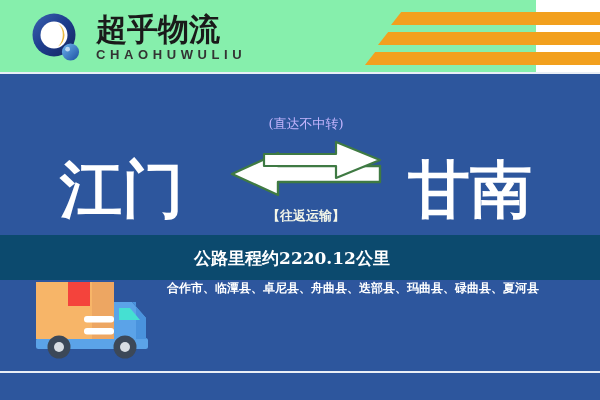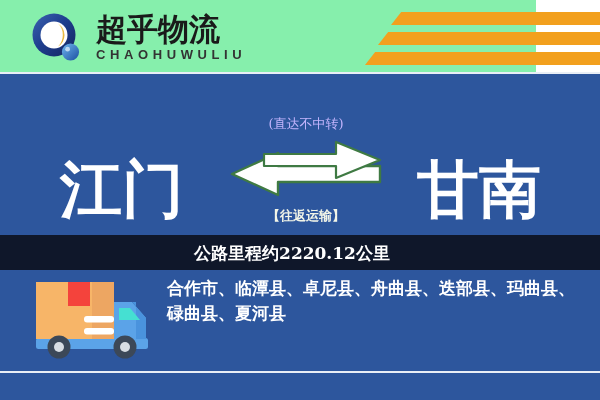--- a/index.html
+++ b/index.html
@@ -91,21 +91,21 @@
     top: 26px;
     font-family: "DejaVu Serif", "Liberation Serif", serif;
     font-weight: bold;
     font-size: 62px;
     line-height: 56px;
     color: #ffffff;
     white-space: nowrap;
     margin-top: 24px;
   }
   #city-origin { left: 60px; }
-  #city-dest { left: 417px; }
+  #city-dest { left: 408px; }
 
   #arrow-block {
     position: absolute;
     left: 228px; top: 0px;
     width: 156px; height: 135px;
   }
   #note-direct {
     position: absolute;
     left: 0; top: 4px;
     width: 156px;
@@ -131,22 +131,22 @@
     font-size: 13px;
     line-height: 16px;
     color: #f2f5e8;
     white-space: nowrap;
   }
 
   
   #info-bar {
     position: absolute;
     left: 0; top: 163px;
-    width: 600px; height: 35px;
-    background: #0f172a;
+    width: 600px; height: 45px;
+    background: #0c4a6e;
     display: flex;
     align-items: center;
     justify-content: center;
   }
   #info-bar .info-text {
     font-family: "DejaVu Serif", "Liberation Serif", serif;
     font-weight: bold;
     font-size: 17px;
     line-height: 20px;
     color: #ffffff;
@@ -163,21 +163,21 @@
   #truck-svg {
     position: absolute;
     left: 30px; top: 8px;
   }
   #coverage-text {
     position: absolute;
     left: 167px; top: 6px;
     width: 418px;
     font-family: "DejaVu Serif", "Liberation Serif", serif;
     font-weight: bold;
-    font-size: 17px;
+    font-size: 12px;
     line-height: 25px;
     color: #ffffff;
     word-break: break-all;
   }
 </style>
 </head>
 <body>
 
 <div id="banner">
 

